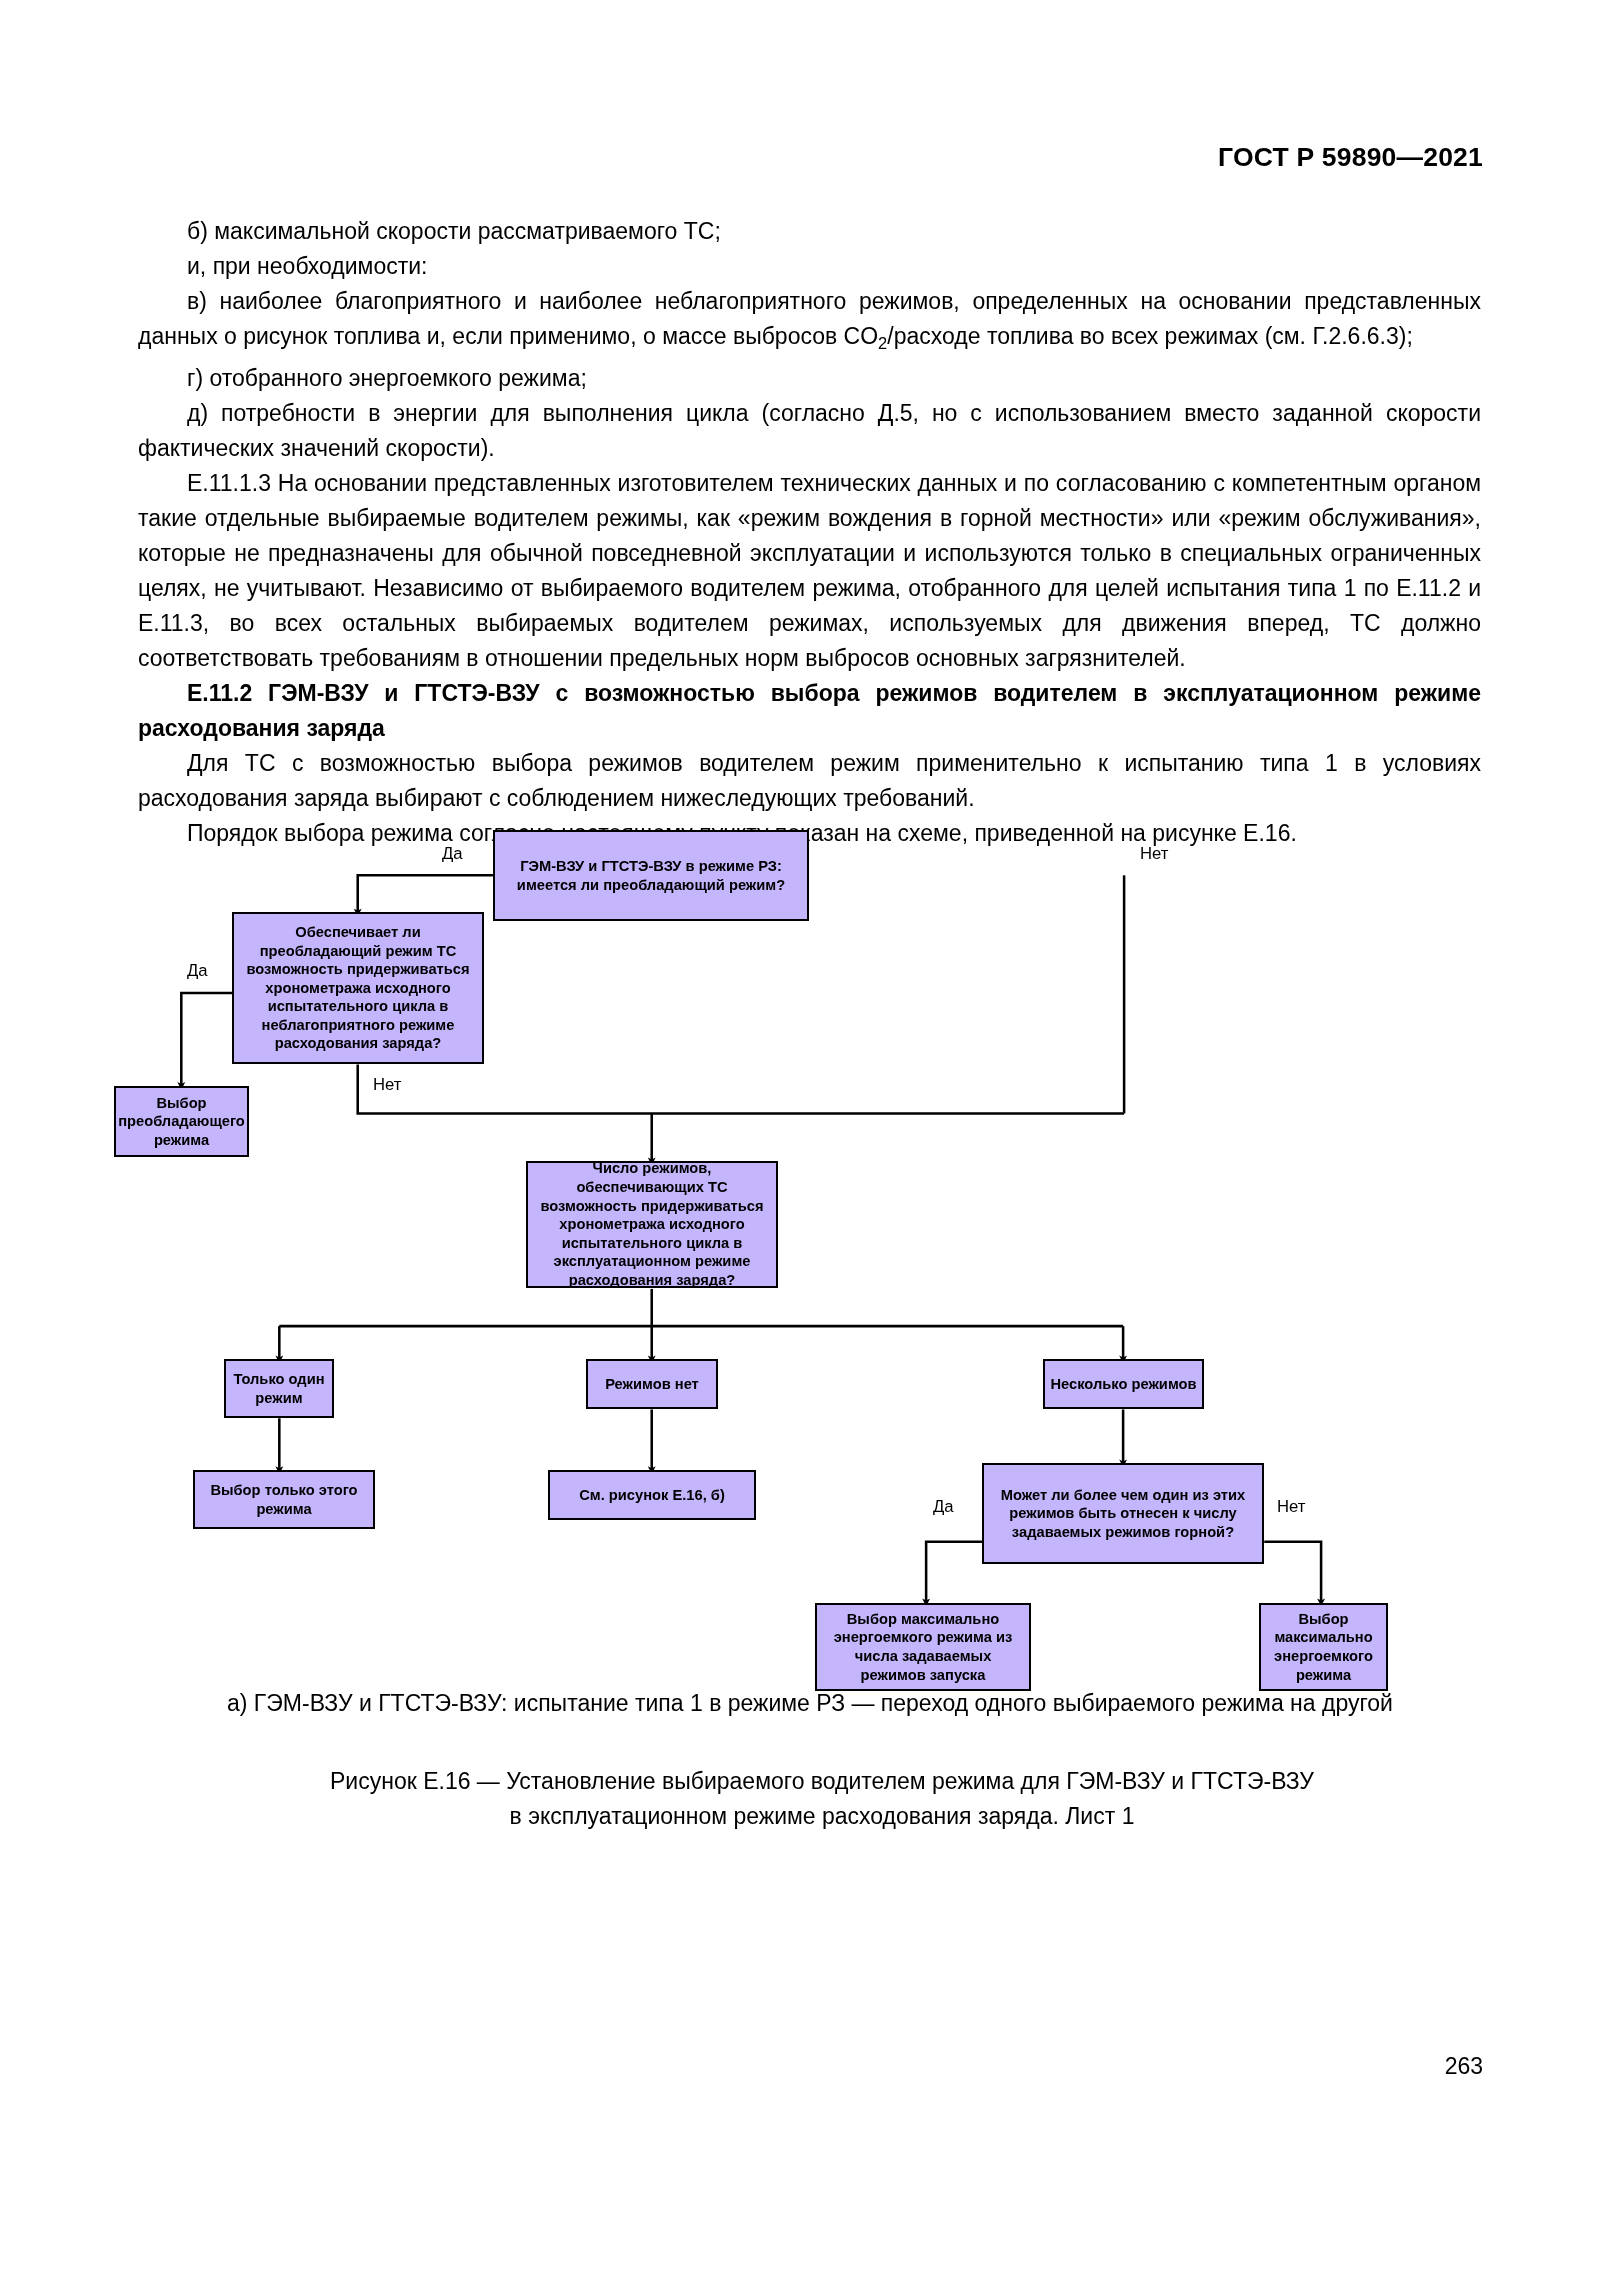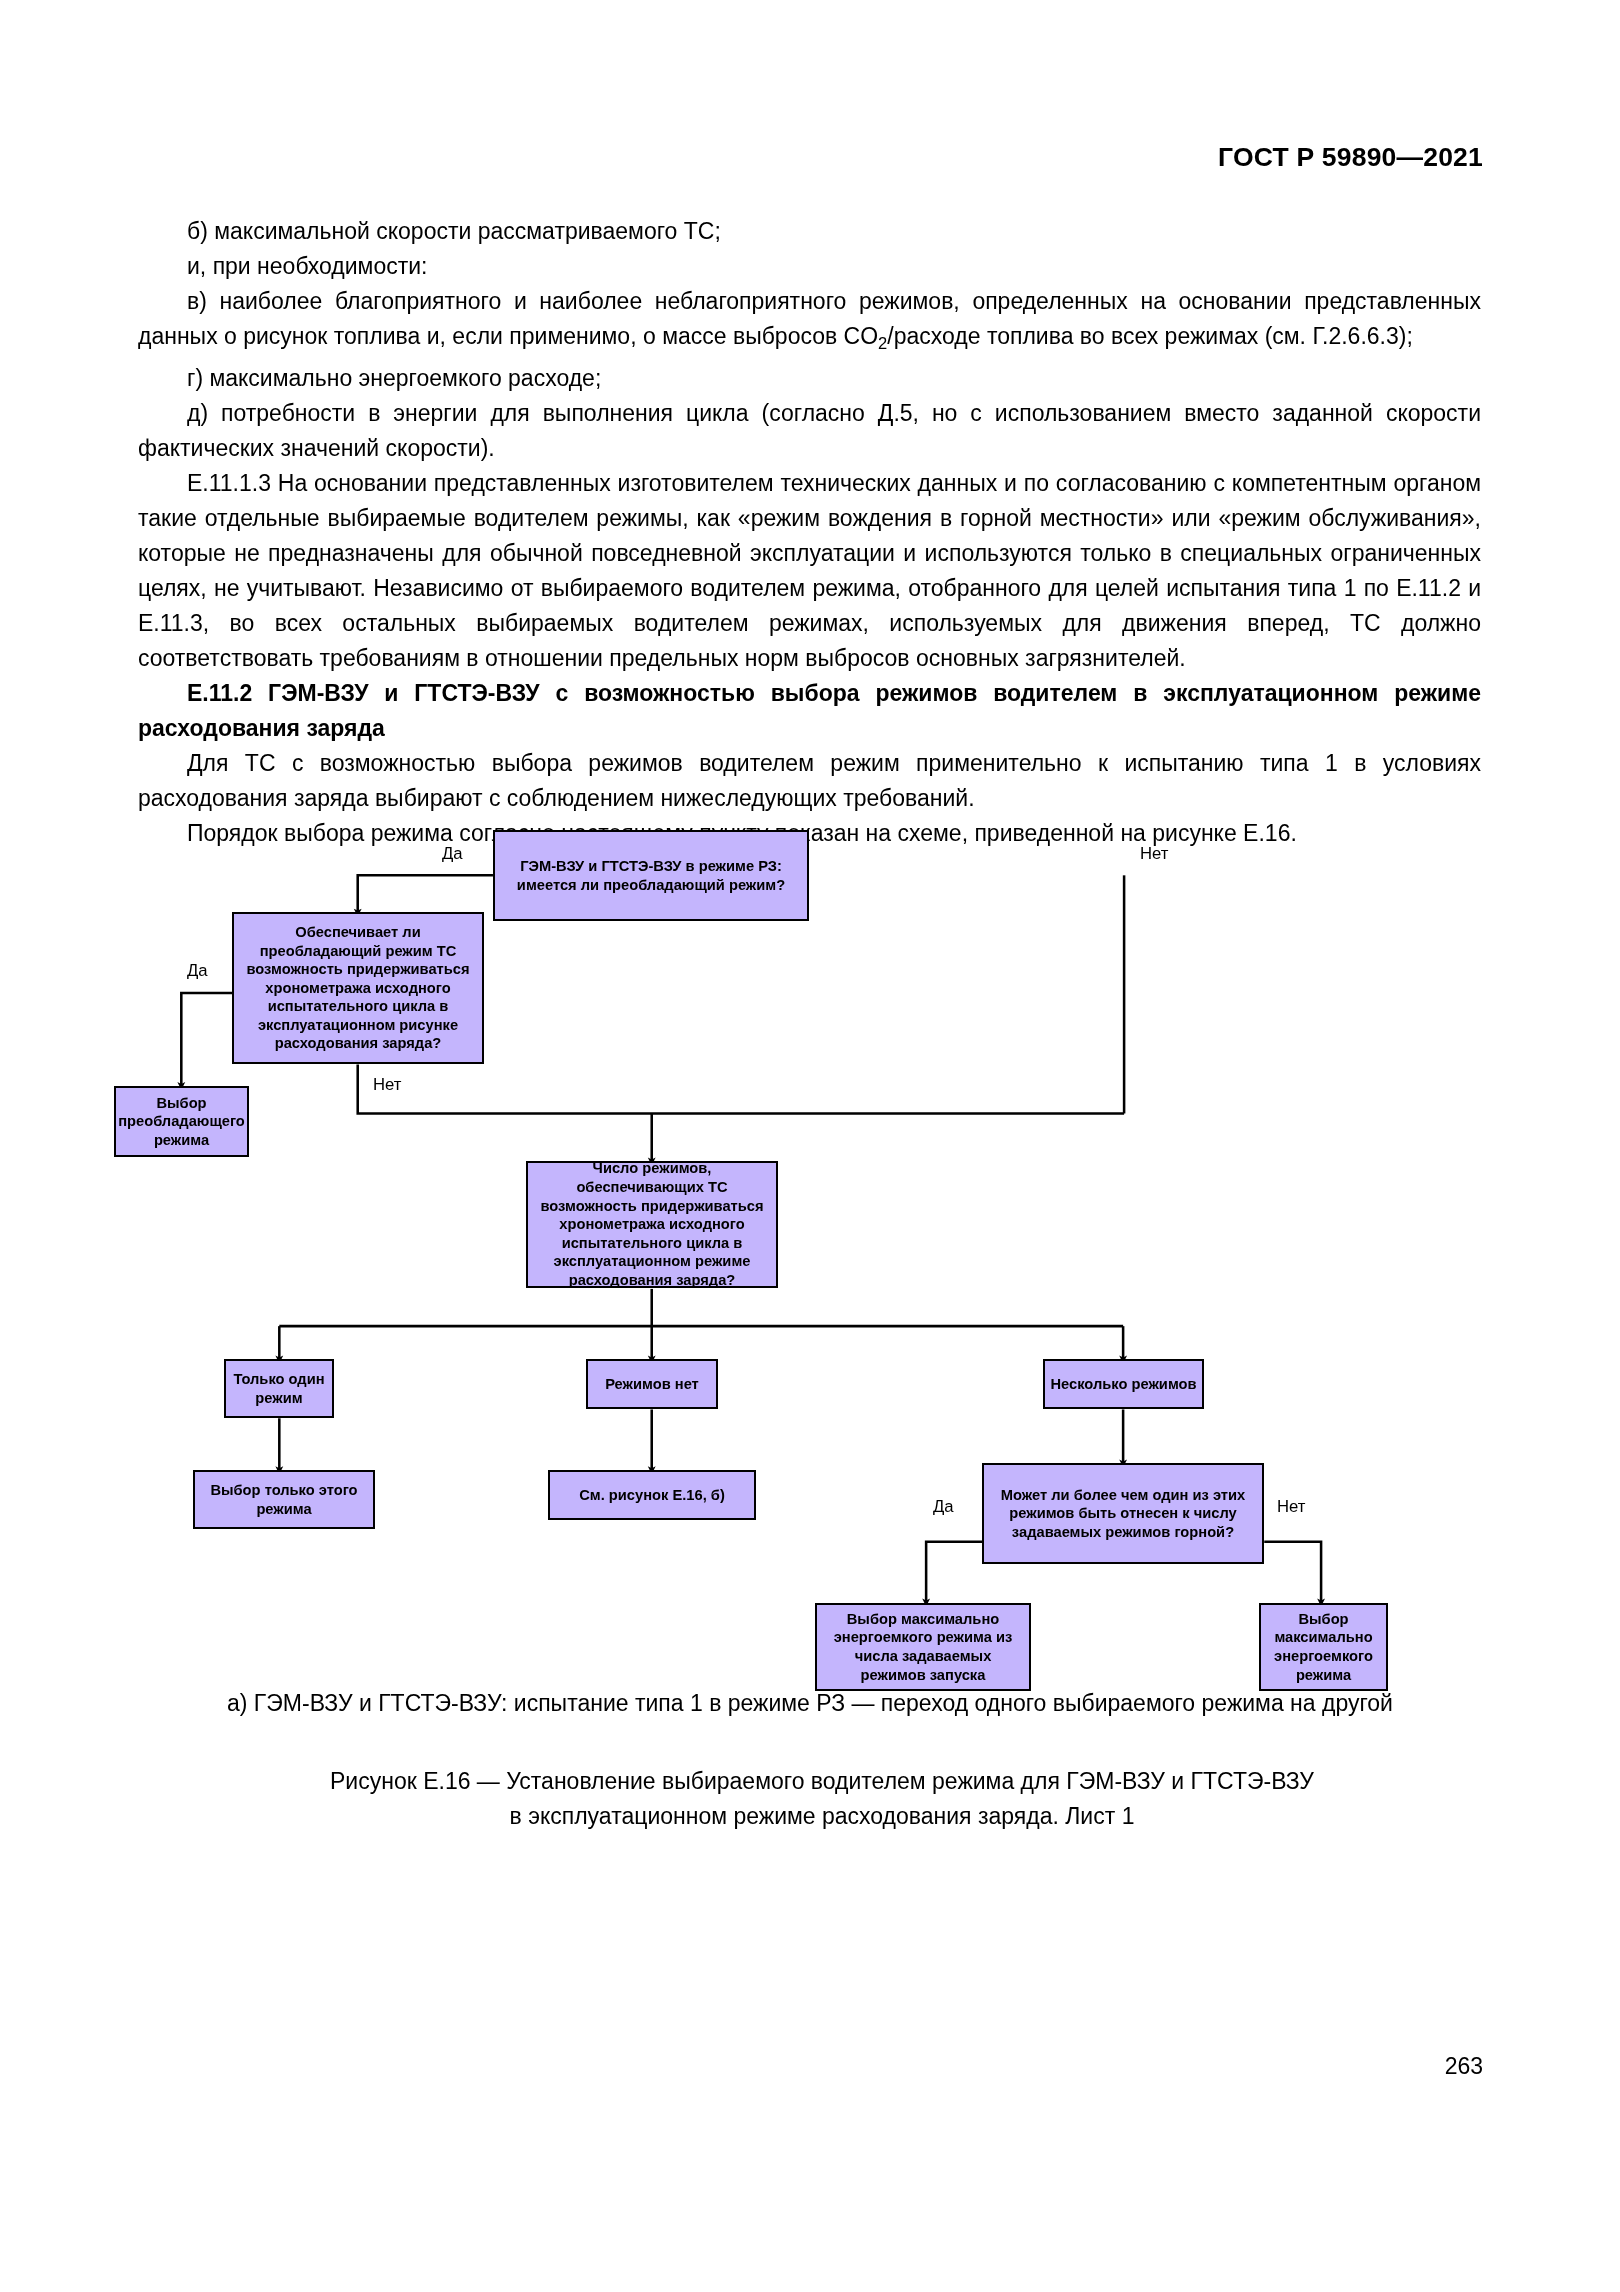--- a/index.html
+++ b/index.html
@@ -125,21 +125,21 @@
 <body>
 
 <div class="page">
 
   <div class="doc-header">ГОСТ Р 59890—2021</div>
 
   <div class="body-text">
     <p class="ind">б) максимальной скорости рассматриваемого ТС;</p>
     <p class="ind">и, при необходимости:</p>
     <p class="ind"><span>в) наиболее благоприятного и наиболее неблагоприятного режимов, определенных на основании представленных данных о рисунок топлива и, если применимо, о массе выбросов CO</span><span class="sub">2</span><span>/расходе топлива во всех режимах (см.  Г.2.6.6.3);</span></p>
-    <p class="ind">г) максимально энергоемкого расходе;</p>
+    <p class="ind">г) отобранного энергоемкого режима;</p>
     <p class="ind">д) потребности в энергии для выполнения цикла (согласно Д.5, но с использованием вместо заданной скорости фактических значений скорости).</p>
     <p class="ind">Е.11.1.3 На основании представленных изготовителем технических данных и по согласованию с компетентным органом такие отдельные выбираемые водителем режимы, как «режим вождения в горной местности» или «режим обслуживания», которые не предназначены для обычной повседневной эксплуатации и используются только в специальных ограниченных целях, не учитывают. Независимо от выбираемого водителем режима, отобранного для целей испытания типа 1 по Е.11.2 и Е.11.3, во всех остальных выбираемых водителем режимах, используемых для движения вперед, ТС должно соответствовать требованиям в отношении предельных норм выбросов основных загрязнителей.</p>
     <p class="ind bold-head gap-before">Е.11.2 ГЭМ-ВЗУ и ГТСТЭ-ВЗУ с возможностью выбора режимов водителем в эксплуатационном режиме расходования заряда</p>
     <p class="ind">Для ТС с возможностью выбора режимов водителем режим применительно к испытанию типа 1 в условиях расходования заряда выбирают с соблюдением нижеследующих требований.</p>
     <p class="ind">Порядок выбора режима согласно настоящему пункту показан на схеме, приведенной на рисунке Е.16.</p>
   </div>
 
   <div class="chart">
 
     <svg width="1620" height="794" viewBox="0 0 1653 810">
@@ -177,21 +177,21 @@
       </g>
     </svg>
 
     <div class="fcbox" style="left:493px; top:-7.8px; width:316px; height:91px;">
       <span>ГЭМ-ВЗУ и ГТСТЭ-ВЗУ в режиме РЗ: имеется ли преобладающий режим?</span>
     </div>
     <div class="edge-label" style="left:442px; top:5.9px;">Да</div>
     <div class="edge-label" style="left:1140px; top:5.9px;">Нет</div>
 
     <div class="fcbox" style="left:232px; top:74px; width:252px; height:152px;">
-      <span>Обеспечивает ли преобладающий режим ТС возможность придерживаться хронометража исходного испытательного цикла в эксплуатационном рисунке расходования заряда?</span>
+      <span>Обеспечивает ли преобладающий режим ТС возможность придерживаться хронометража исходного испытательного цикла в неблагоприятного режиме расходования заряда?</span>
     </div>
     <div class="edge-label" style="left:187px; top:123px;">Да</div>
     <div class="edge-label" style="left:373px; top:237px;">Нет</div>
 
     <div class="fcbox" style="left:114px; top:248px; width:135px; height:71px;">
       <span>Выбор преобладающего режима</span>
     </div>
 
     <div class="fcbox" style="left:526px; top:323px; width:252px; height:127px;">
       <span>Число режимов, обеспечивающих ТС возможность придерживаться хронометража исходного испытательного цикла в эксплуатационном режиме расходования заряда?</span>

